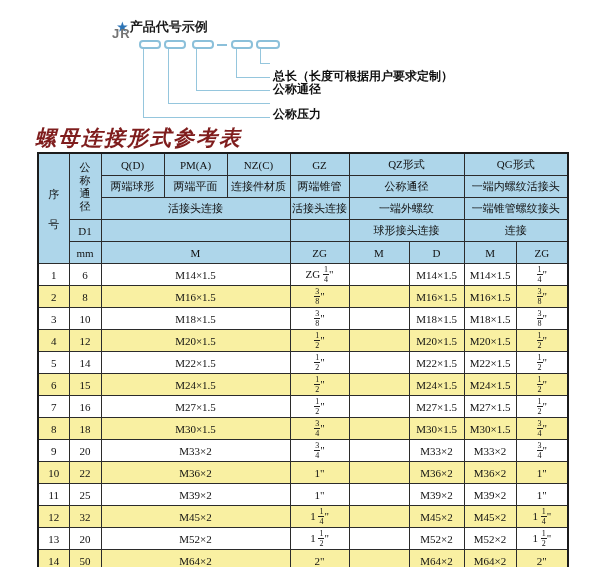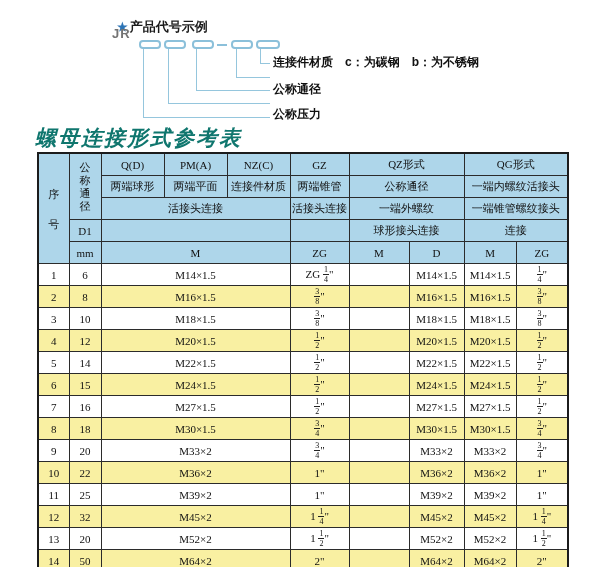--- a/index.html
+++ b/index.html
@@ -40,21 +40,21 @@
   .diag-label {
     position:absolute; left:273px; font-size:12px; font-weight:bold; color:#111;
     font-family:"Liberation Sans", sans-serif; white-space:nowrap; line-height:13px;
   }
   .lbl0 { top:56px; } .lbl1 { top:70px; } .lbl2 { top:83px; }
   .lbl3 { top:108px;text-align:center; } .lbl4 { top:110px; }
 
   
   .tbl-title {
     position:absolute; left:35px; top:124px; font-size:21px; font-weight:bold;
-    font-style:italic; color:#0f766e; font-family:"DejaVu Serif", serif;
+    font-style:italic; color:#7f1d1d; font-family:"DejaVu Serif", serif;
     letter-spacing:2px; white-space:nowrap;
   }
 
   
   table.ref {
     position:absolute; left:37px; top:152px; width:530px;
     border-collapse:collapse; table-layout:fixed;
     border:2px solid #1c1c1c; background:#fff;
   }
   table.ref th, table.ref td {
@@ -93,21 +93,21 @@
   <div class="dline v v2"></div>
   <div class="dline v v3"></div>
   <div class="dline v v4"></div>
   <div class="dline v v5"></div>
   <div class="dline h h1"></div>
   <div class="dline h h2"></div>
   <div class="dline h h3"></div>
   <div class="dline h h4"></div>
   <div class="dline h h5"></div>
 
-  <div class="diag-label lbl0">连接件材质　c：为碳钢　b：为不锈钢</div>
+  <div class="diag-label lbl1">总长（长度可根据用户要求定制）</div>
   <div class="diag-label lbl2">公称通径</div>
   <div class="diag-label lbl3">公称压力</div>
 
   <div class="tbl-title">螺母连接形式参考表</div>
 
   <table class="ref">
     <colgroup>
         <col style="width: 31px;">
         <col style="width: 32px;">
         <col style="width: 63px;">

